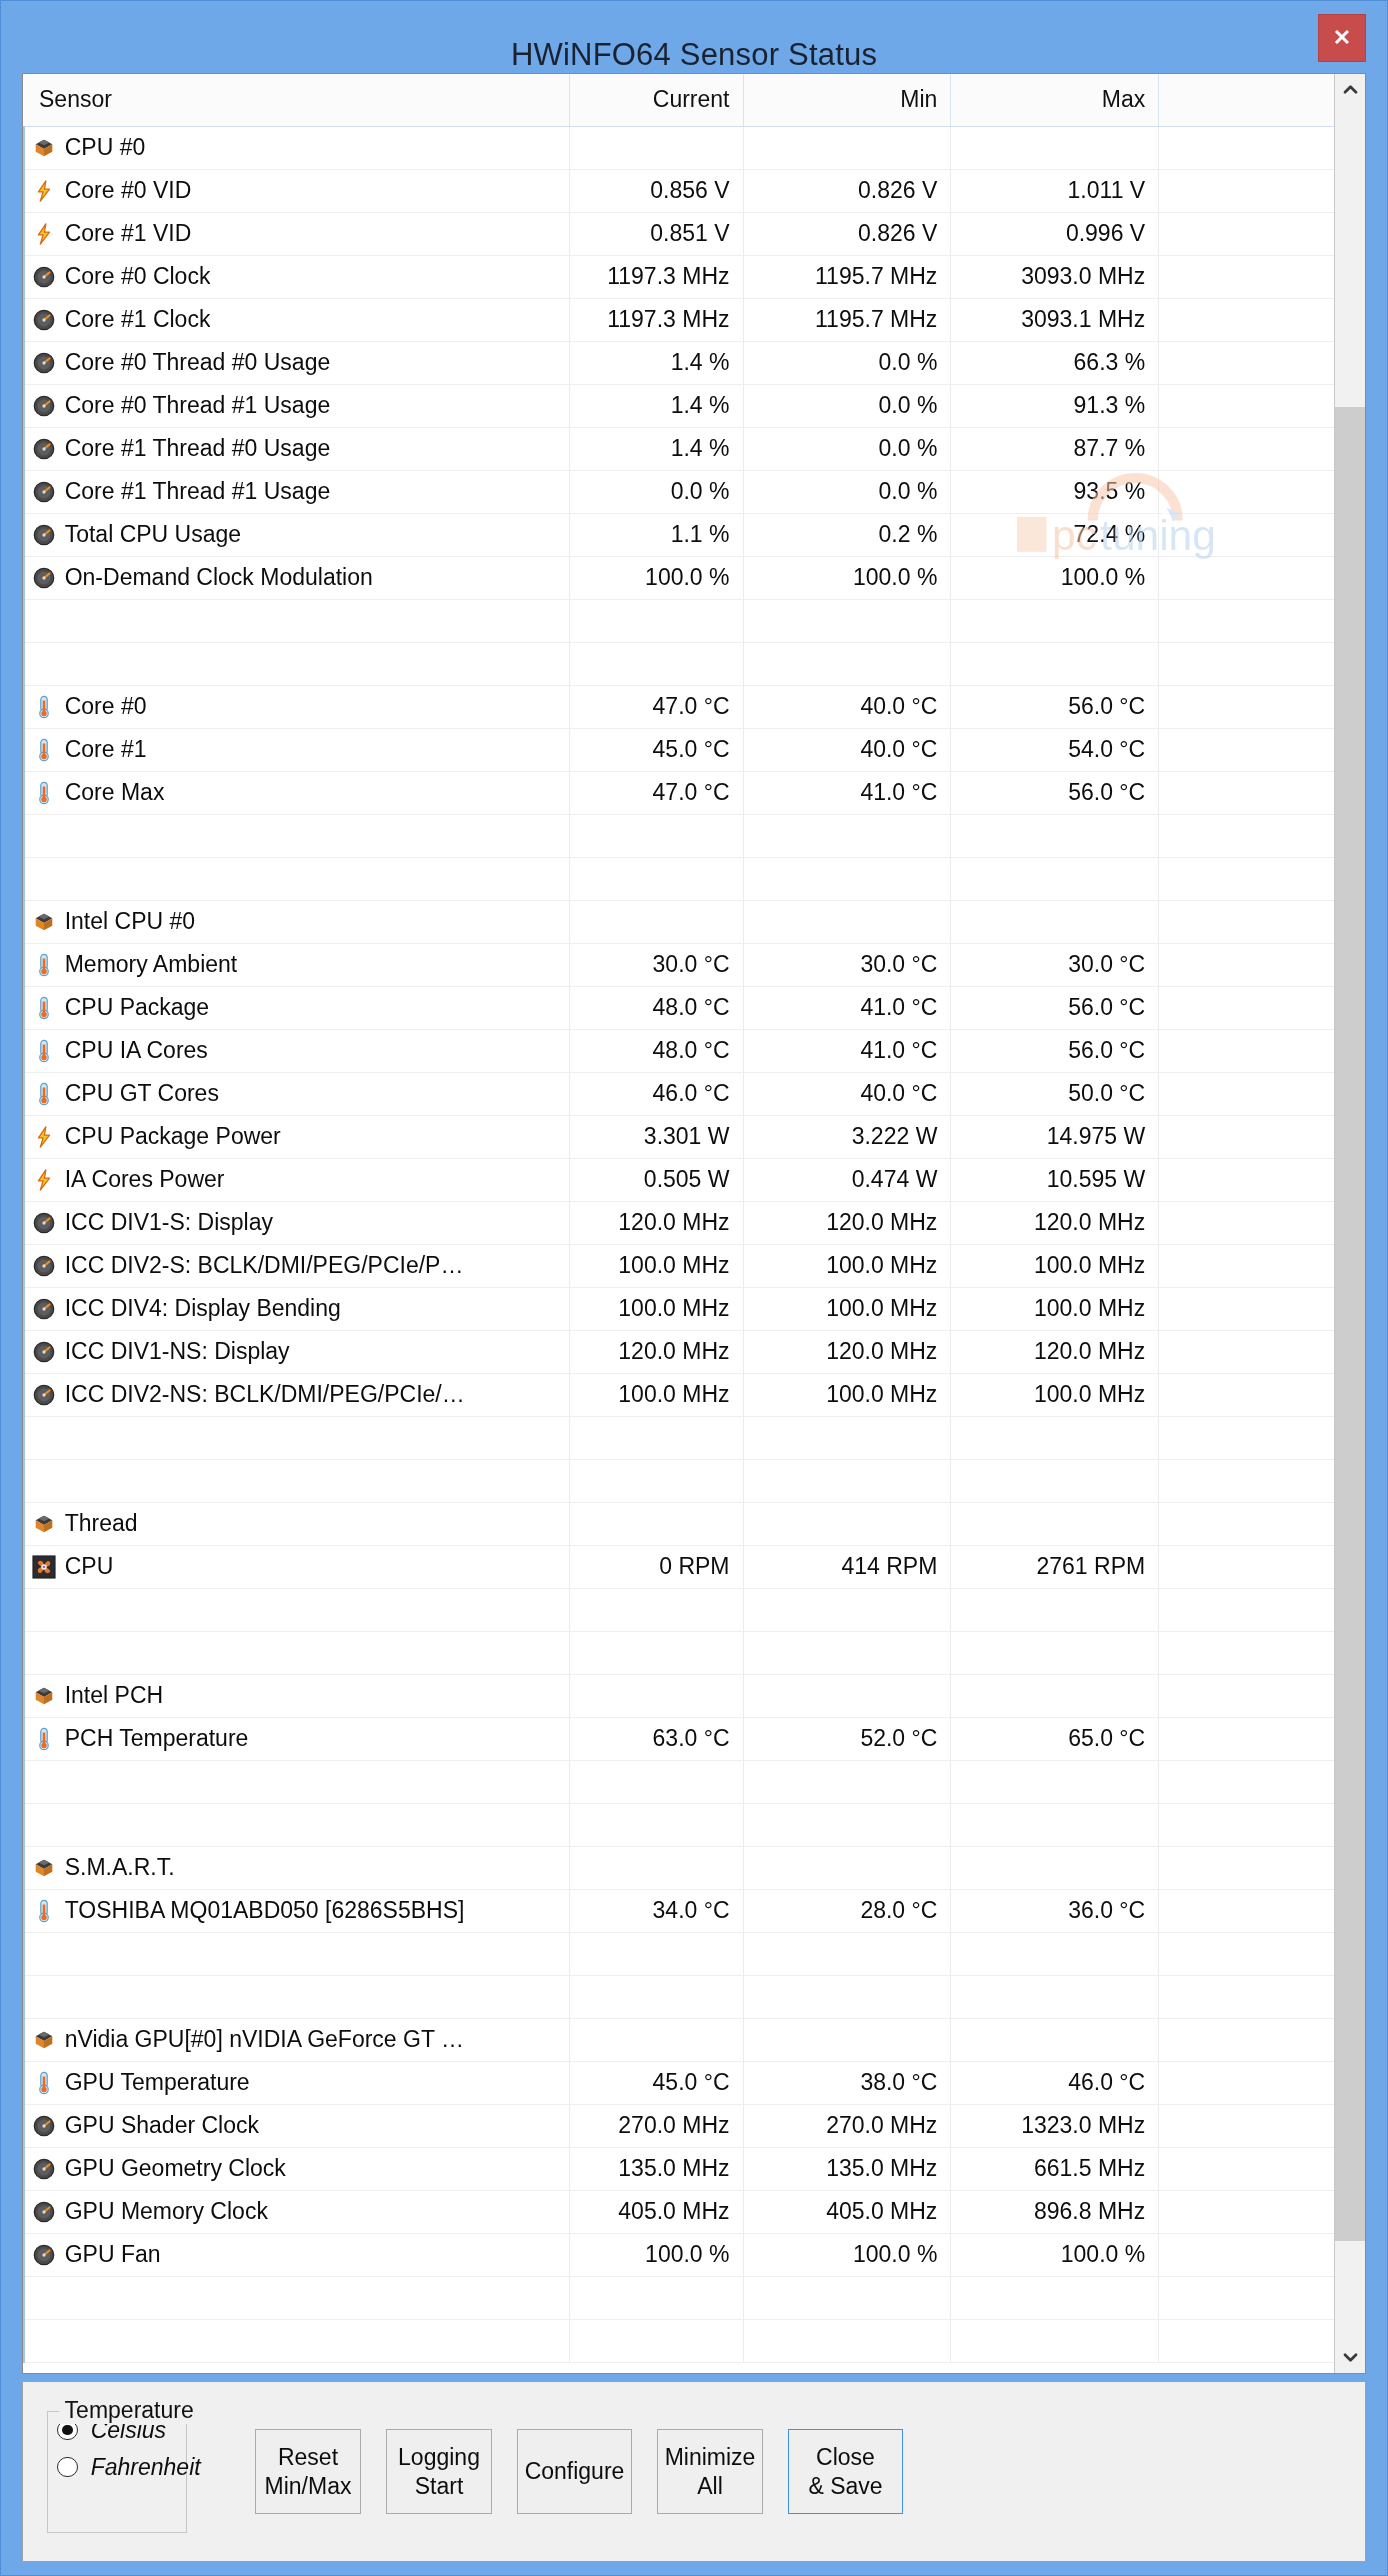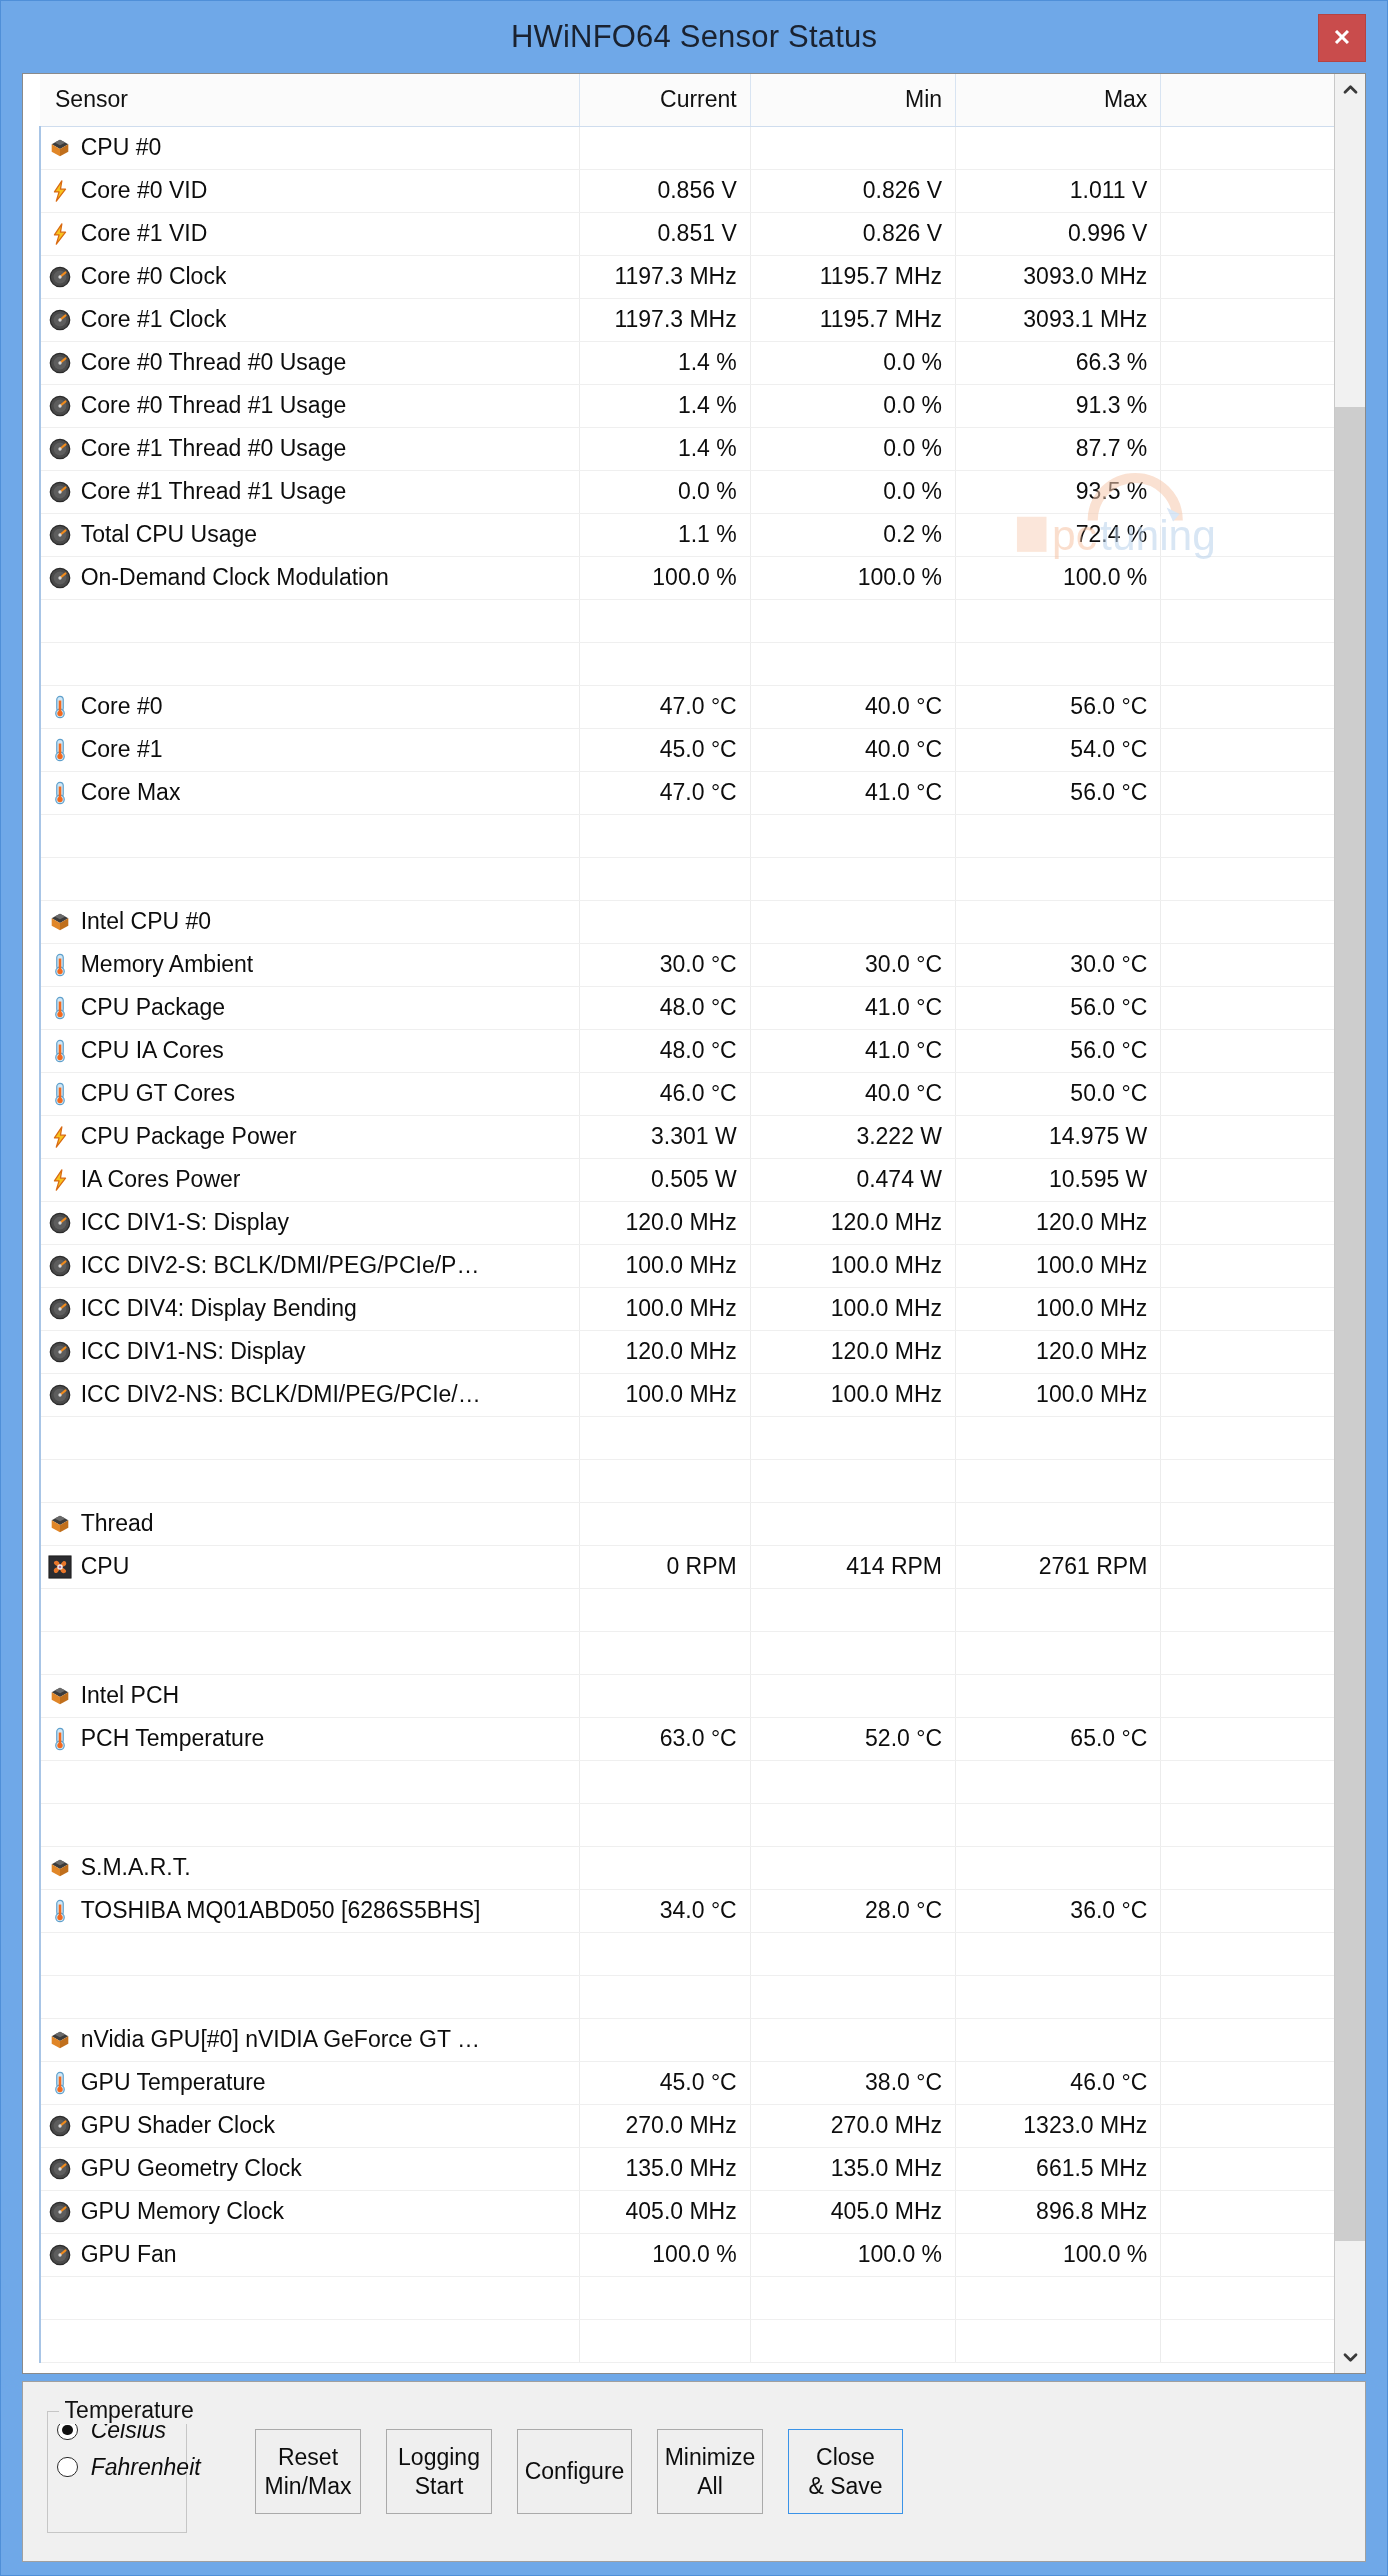--- a/index.html
+++ b/index.html
@@ -12,21 +12,21 @@
   .window {
     position: absolute; left: 0; top: 0;
     width: 1388px; height: 2576px;
     background: #6fa8e8;
     border: 0.9px solid #4f8fd8;
     display: flex; flex-direction: column;
   }
   
   .titlebar {
     height: 72px; position: relative;
-    display: flex; align-items: center; justify-content: center;
+    display: flex; align-items: flex-end; justify-content: center;
     flex: 0 0 72px;
   }
   .title-text {
     font-size: 31px; color: #1a2230; letter-spacing: 0.2px;
     font-family: "Liberation Sans", sans-serif;
   }
   .close-btn {
     position: absolute; right: 21px; top: 13px;
     width: 48px; height: 48px;
     background: #c94c4c; border: 0.9px solid #b44343;
@@ -39,21 +39,21 @@
   }
   
   .table-panel {
     margin: 0 21px; flex: 1 1 auto; min-height: 0;
     background: #ffffff;
     border: 0.9px solid #8a8a8a;
     display: flex; flex-direction: column;
     position: relative; overflow: hidden;
   }
   .table-area { display: flex; flex: 1 1 auto; min-height: 0; }
-  .grid-wrap { flex: 1 1 auto; position: relative; overflow: hidden; padding-left: 16px; }
+  .grid-wrap { flex: 1 1 auto; position: relative; overflow: hidden; }
   table.grid { width: 100%; border-collapse: collapse; table-layout: fixed; }
   table.grid col.c-sensor { width: 520px; }
   table.grid col.c-cur    { width: 165px; }
   table.grid col.c-min    { width: 198px; }
   table.grid col.c-max    { width: 198px; }
   table.grid col.c-pad    { width: 167px; }
 
   thead th {
     height: 52px;
     background: #fbfbfb;

